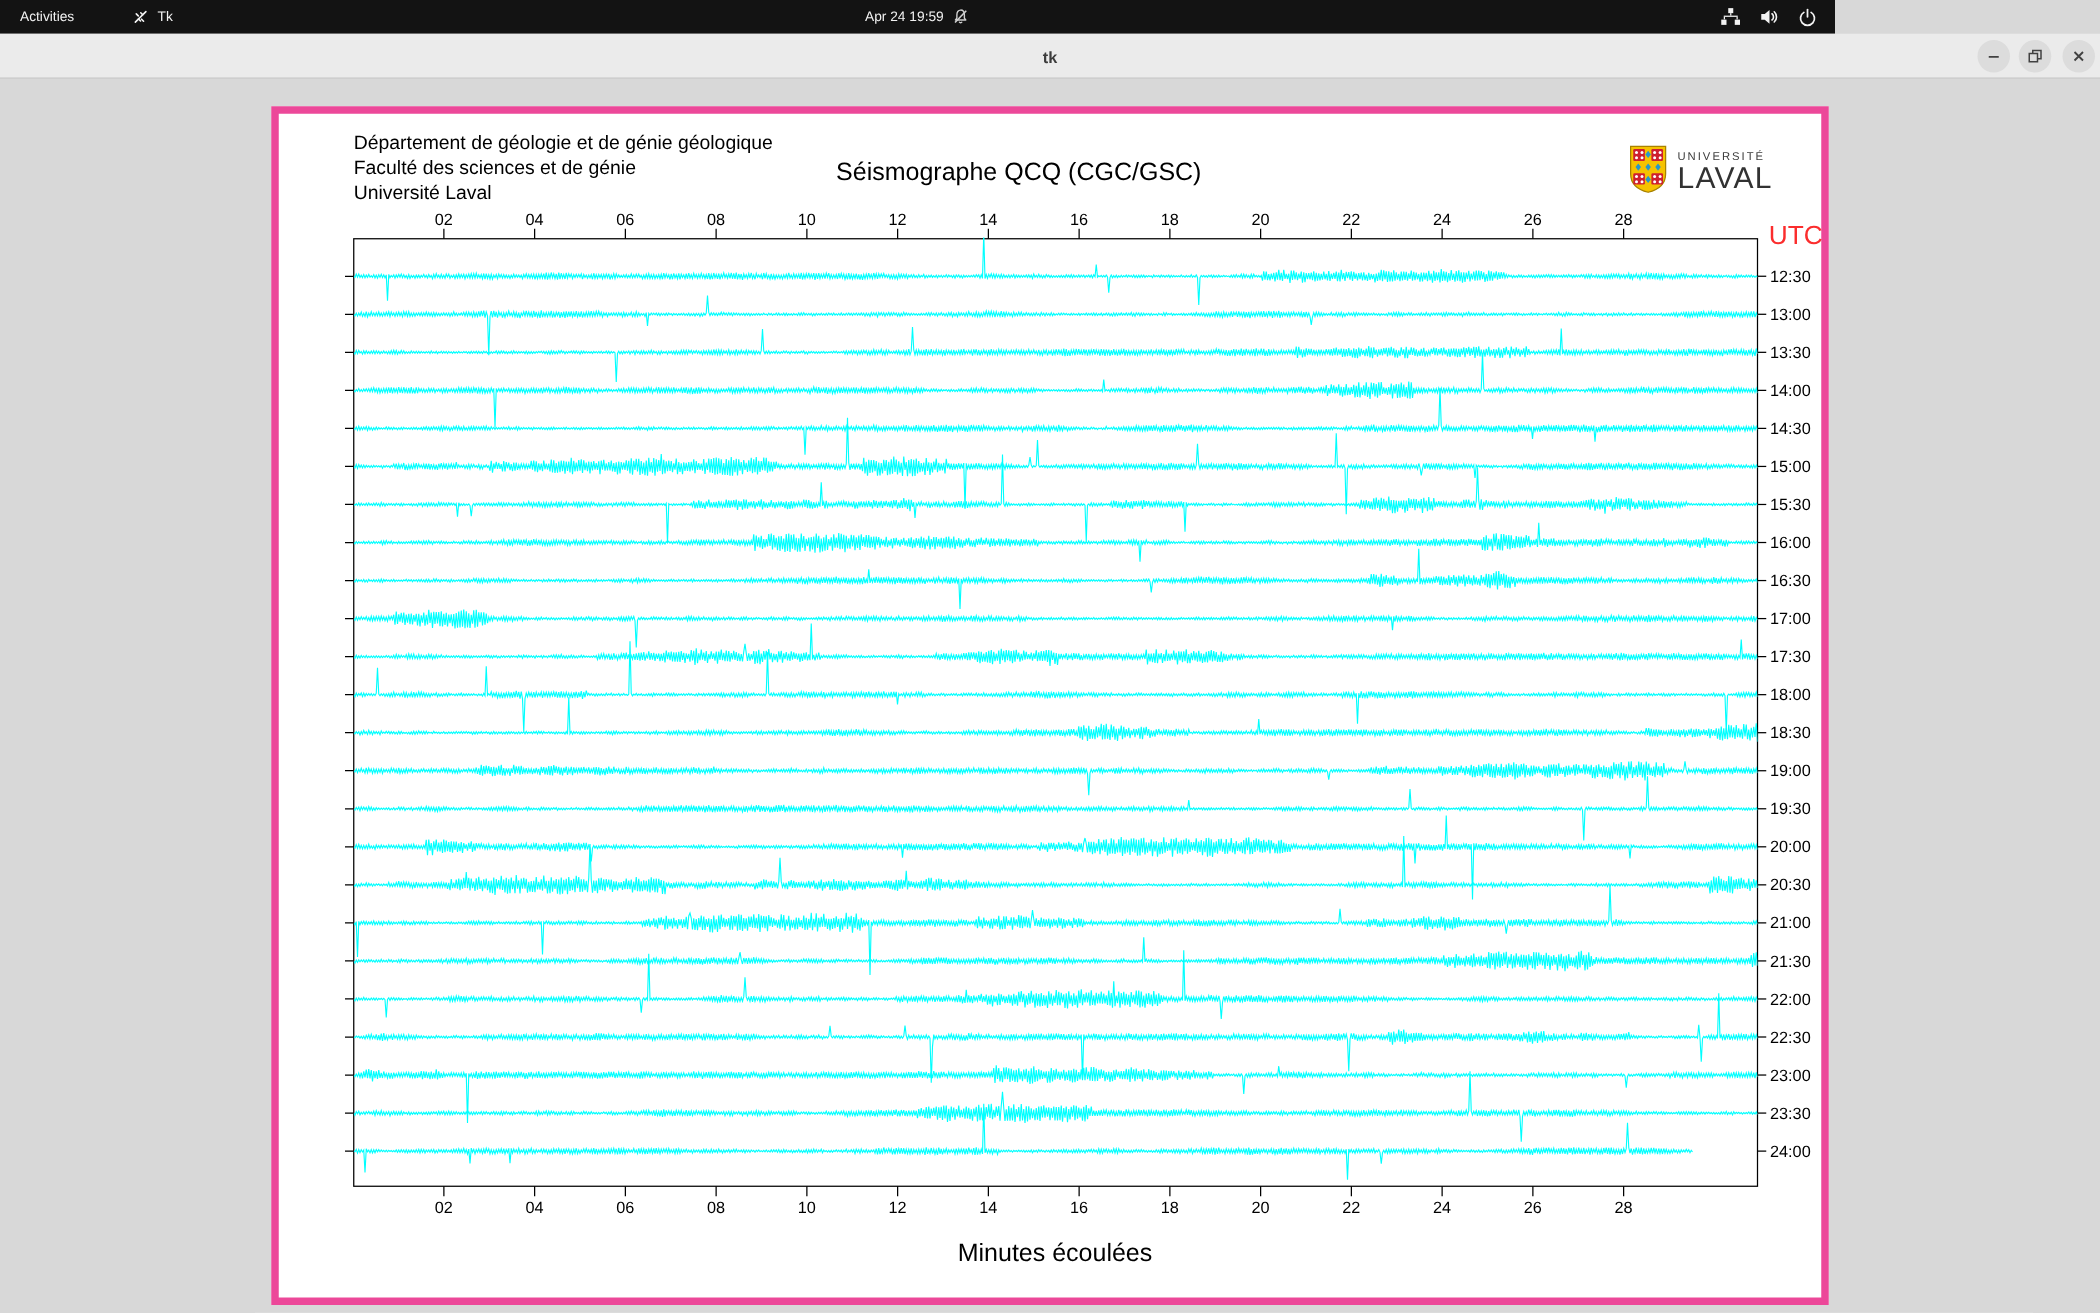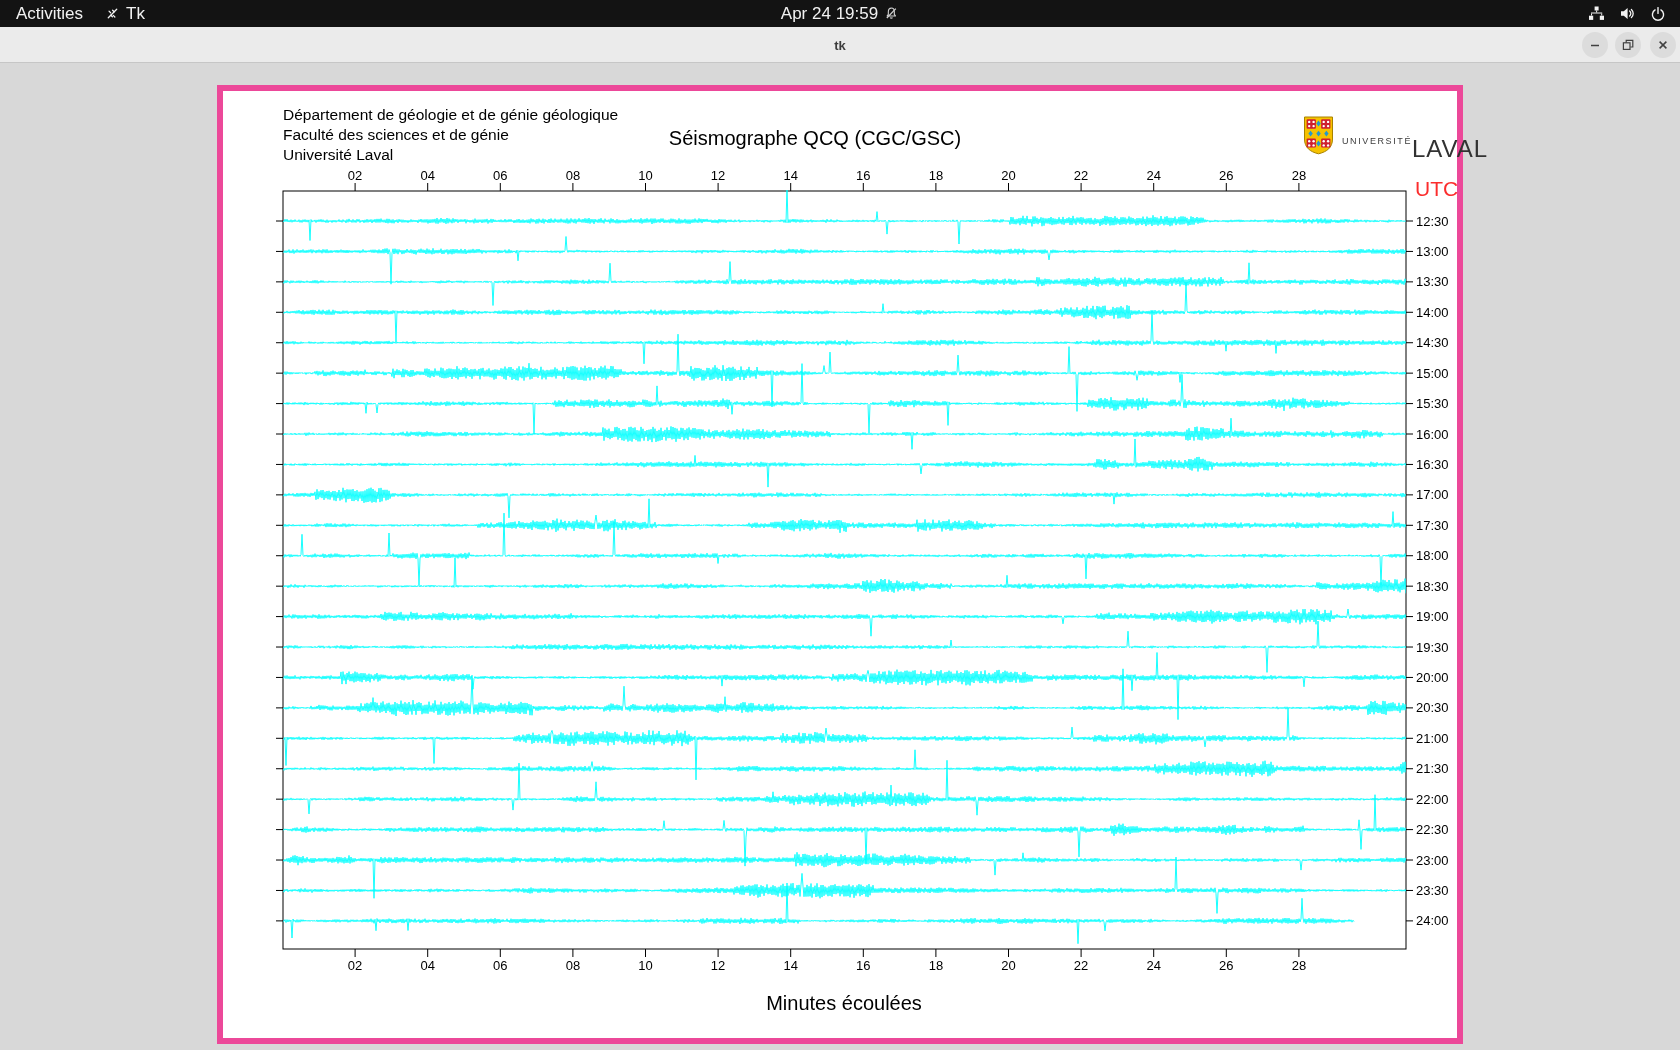--- a/index.html
+++ b/index.html
@@ -1,21 +1,21 @@
 <!DOCTYPE html>
 <html><head>
 <meta charset="utf-8">
 <style>
   * { margin:0; padding:0; box-sizing:border-box; }
   html,body { width:1680px; height:1050px; overflow:hidden;
     font-family:"Liberation Sans", sans-serif; background:#d8d8d8; }
 
   
-  .topbar { position:absolute; left:0; top:0; width:1680px; height:27px;
-    background:#131313; color:#f2f2f2; font-size:17px; }
+  .topbar { position:absolute; left:0; top:0; width:1468px; height:27px;
+    background:#131313; color:#f2f2f2; font-size:11px; }
   .tb-item { position:absolute; top:0; height:27px; display:flex; align-items:center;
     gap:6px; color:#f2f2f2; background:none; border:none; font:inherit; cursor:default; }
   .tb-activities { left:16px; }
   .tb-app { left:105px; }
   .tb-center { left:50%; transform:translateX(-50%);align-items:center; }
   .tb-right { right:14px; gap:14px; }
   .tb-icon { display:flex; align-items:center; }
 
   
   .titlebar { position:absolute; left:0; top:27px; width:1680px; height:36px;
@@ -34,21 +34,21 @@
     background:#ffffff; border:6px solid #ec4899; }
   .canvas > div { position:absolute; }
 
   .inst { left:60px; top:14px; font-size:15.5px; line-height:20px; color:#000; }
   .plot-title { left:592px; top:36px; transform:translateX(-50%); font-size:20px;
     color:#000; white-space:nowrap; }
   .utc { left:1192px; top:86px; font-size:21px; }
   .xlabel { left:621px; top:901px; transform:translateX(-50%); font-size:20px; color:#000; }
 
   .logo { left:1080px; top:25px; display:flex; gap:8px; align-items:flex-start; }
-  .logo-text { display:flex; flex-direction:row; padding-top:4px;margin-top:16px; }
+  .logo-text { display:flex; flex-direction:column; padding-top:4px; }
   .logo-top { font-size:9px; letter-spacing:1.6px; color:#3b3b3b; font-weight:500; }
   .logo-bottom { font-size:24px; letter-spacing:1px; color:#323232; font-weight:400;
     margin-top:1px; line-height:24px; }
 
   svg.plot { position:absolute; left:0; top:0; }
 </style>
 </head>
 <body>
 
 <div class="topbar">

